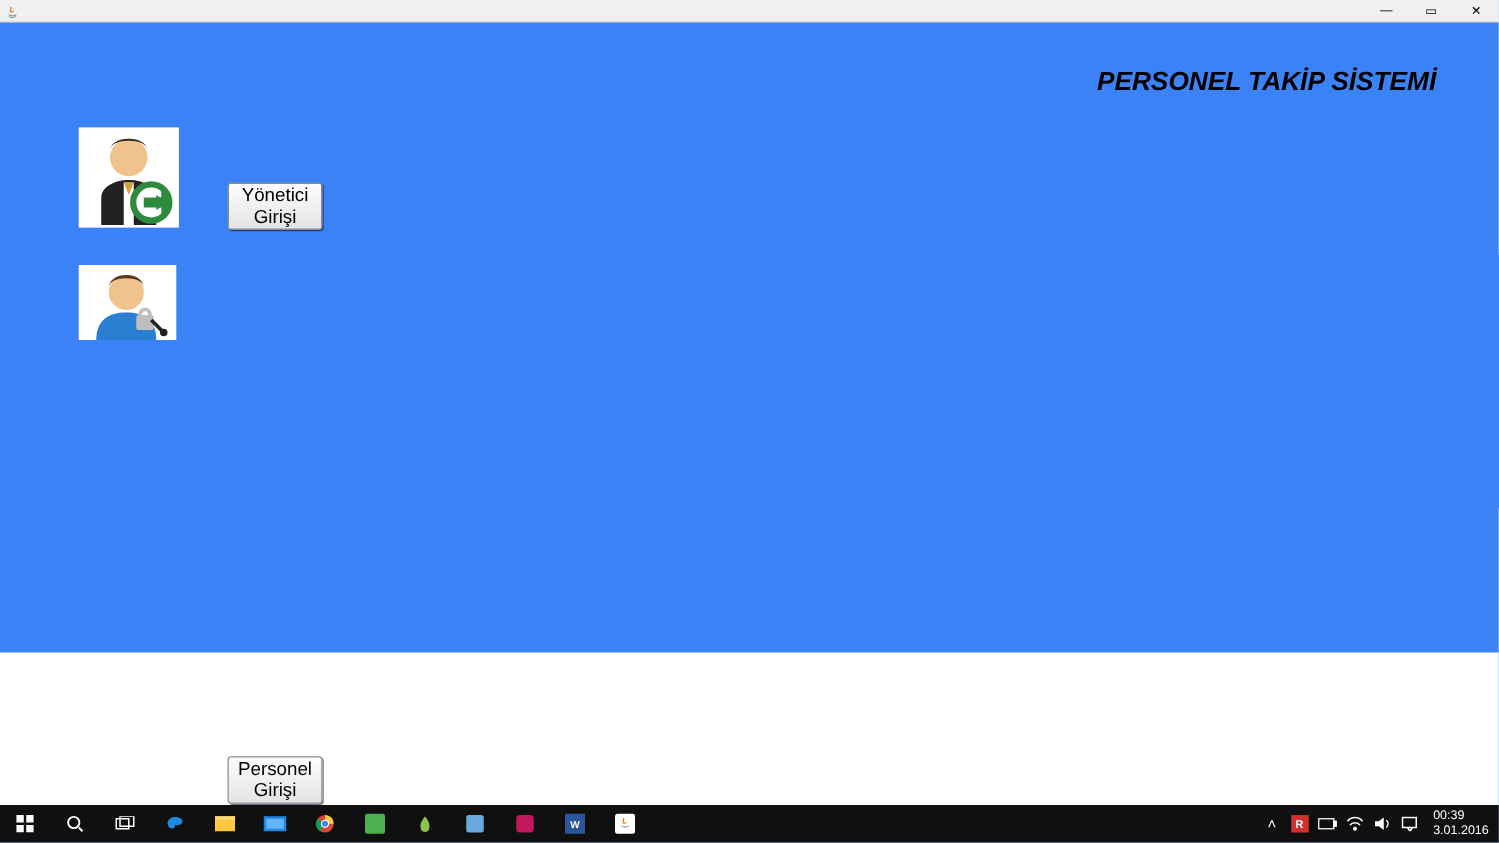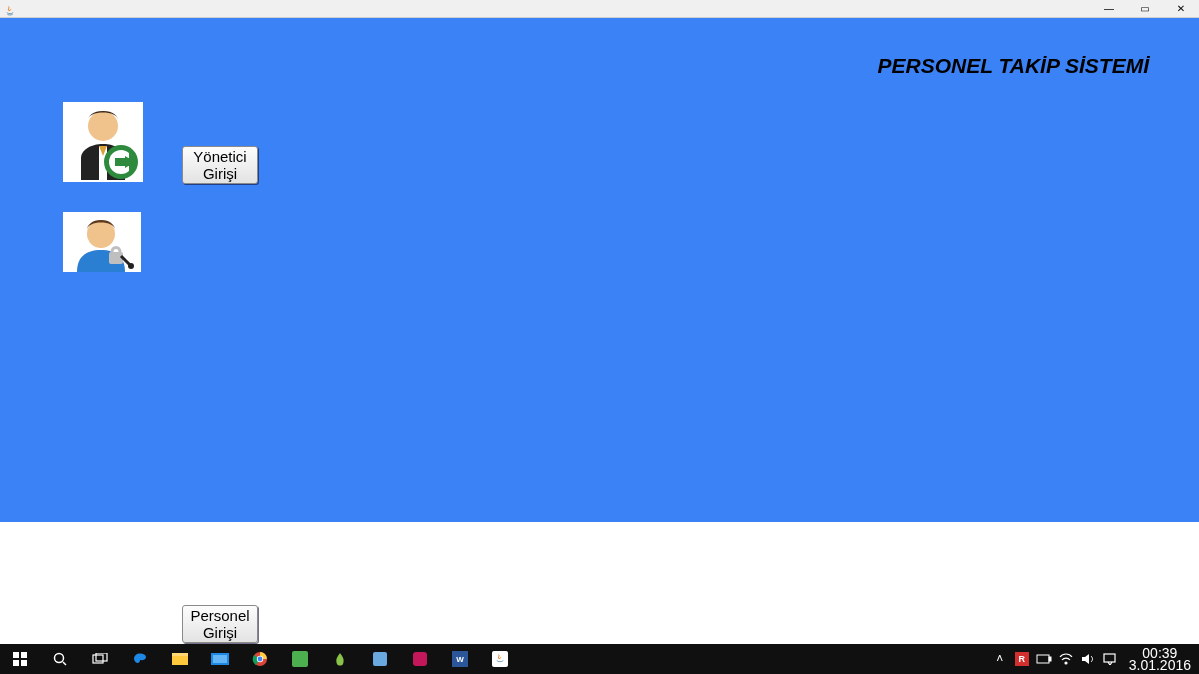--- a/index.html
+++ b/index.html
@@ -111,22 +111,22 @@
   }
   .taskbar .tray .tray-icon {
     width: 18px;
     height: 30px;
     display: flex;
     align-items: center;
     justify-content: center;
     font-size: 12px;
   }
   .taskbar .clock {
-    text-align: center;
-    font-size: 14px;
+    text-align: left;
+    font-size: 10px;
     line-height: 12px;
     padding: 0 6px;
   }
   .file-explorer-icon { width: 16px; height: 12px; background:#FFC83D; border-top:3px solid #FFD875; }
   .mail-icon { width:18px; height:12px; background:#1E88E5; position:relative; }
   .mail-icon::before { content:""; position:absolute; left:2px; top:2px; width:14px; height:8px; background:#64B5F6; }
   .camtasia-icon { width:16px;height:16px;background:#4CAF50;border-radius:2px; }
   .vm-icon { width:14px;height:14px;background:#6aa8e0; border-radius:2px; }
   .pink-icon { width:14px;height:14px;background:#C2185B;border-radius:3px; }
   .word-icon { width:16px;height:16px;background:#2B579A;color:#fff;font-size:8px;display:flex;align-items:center;justify-content:center;font-weight:bold; }

